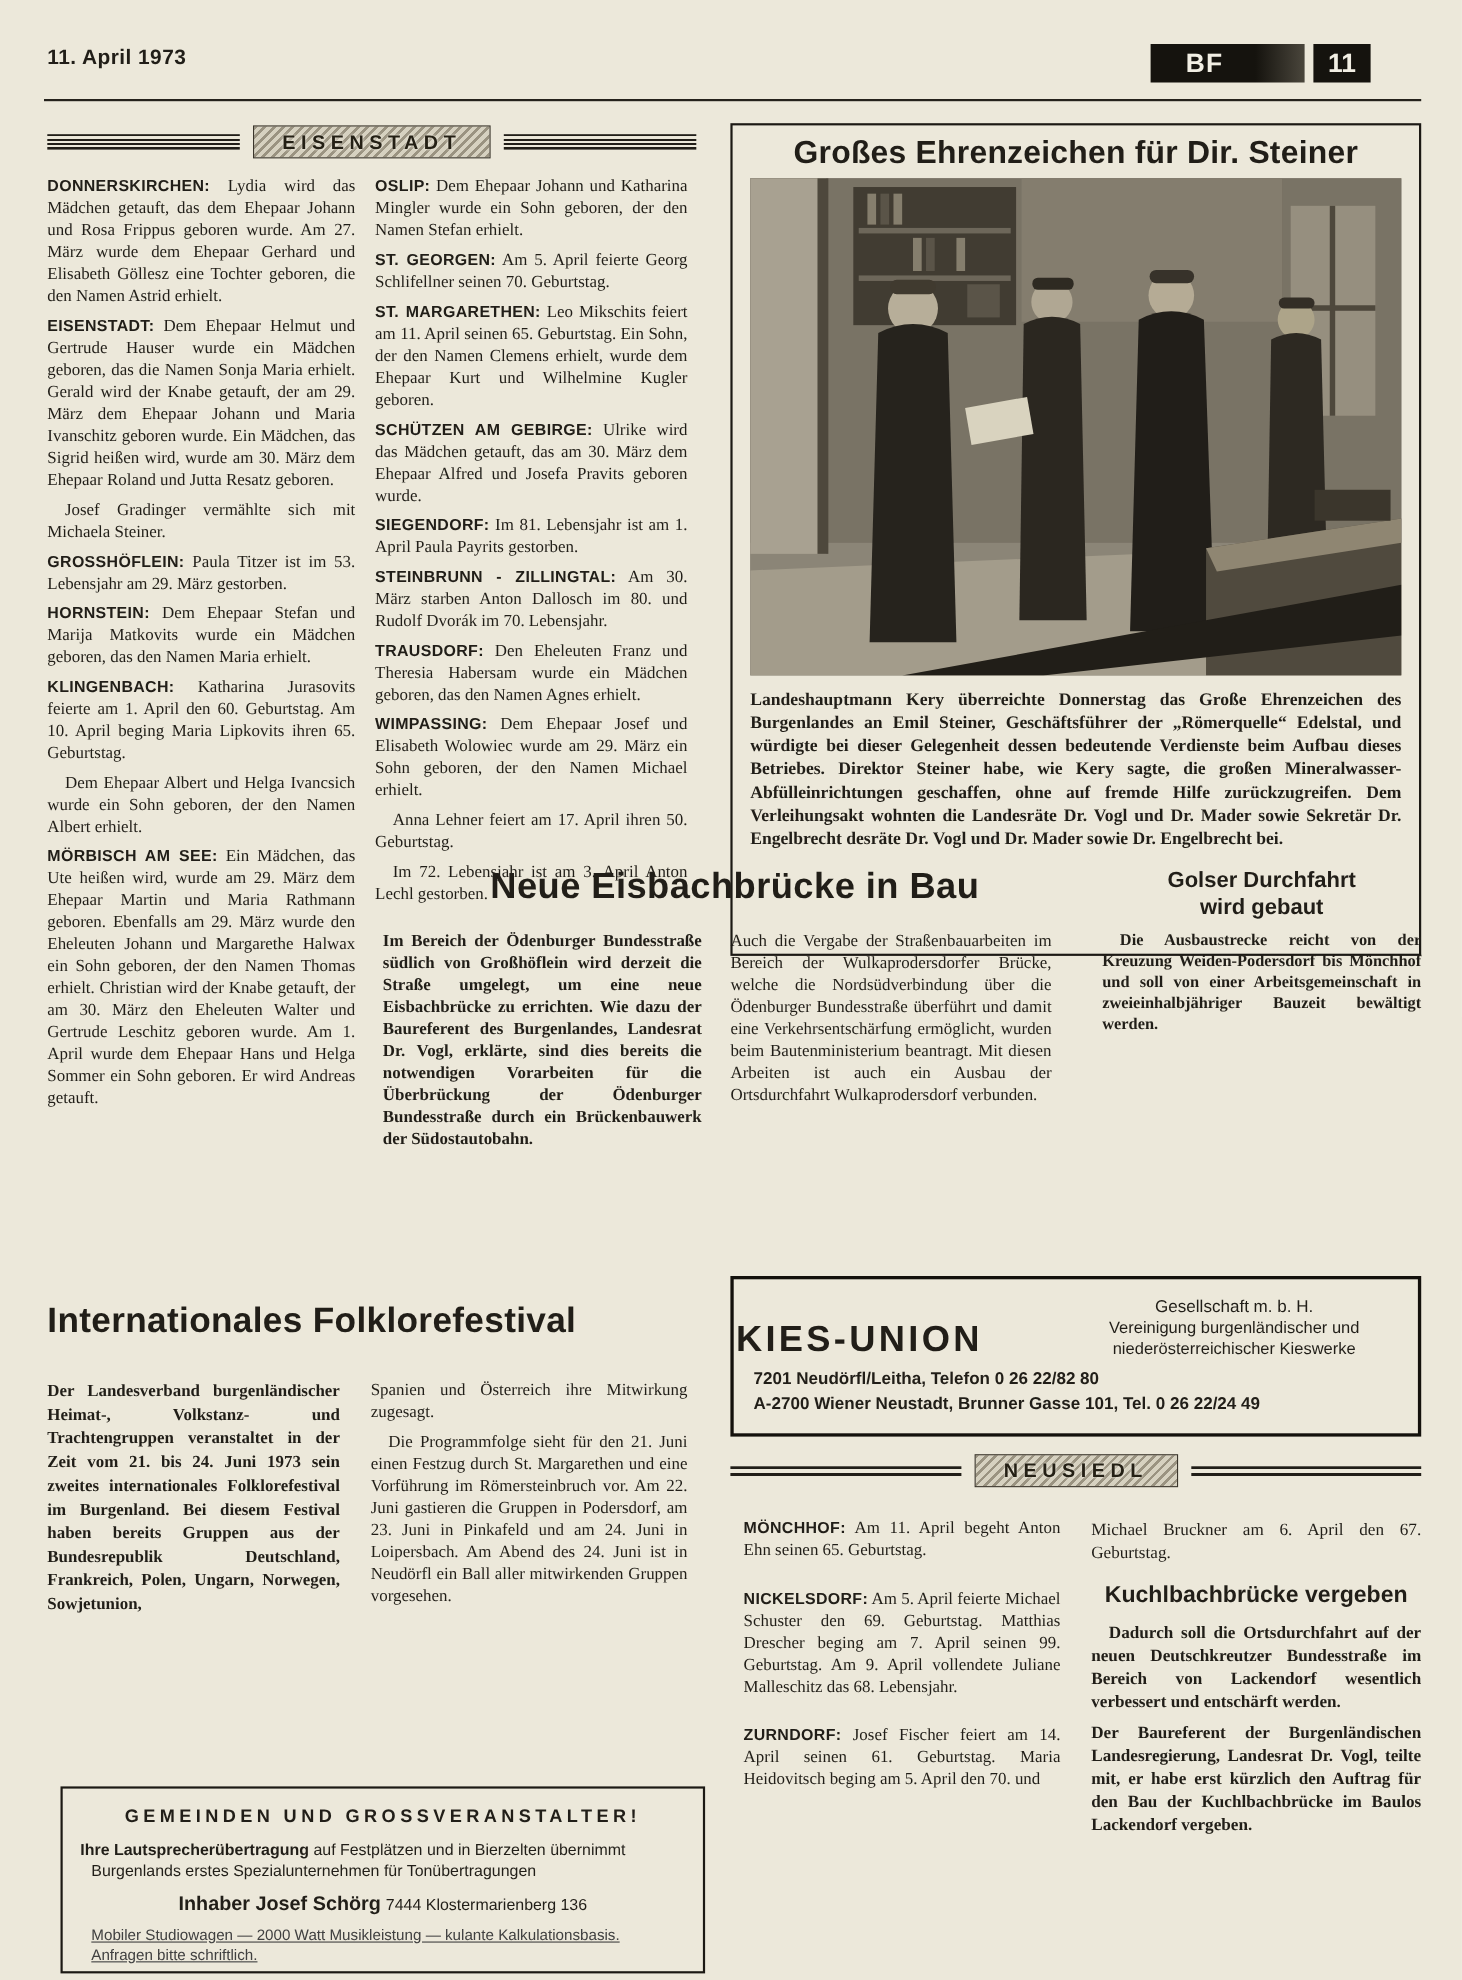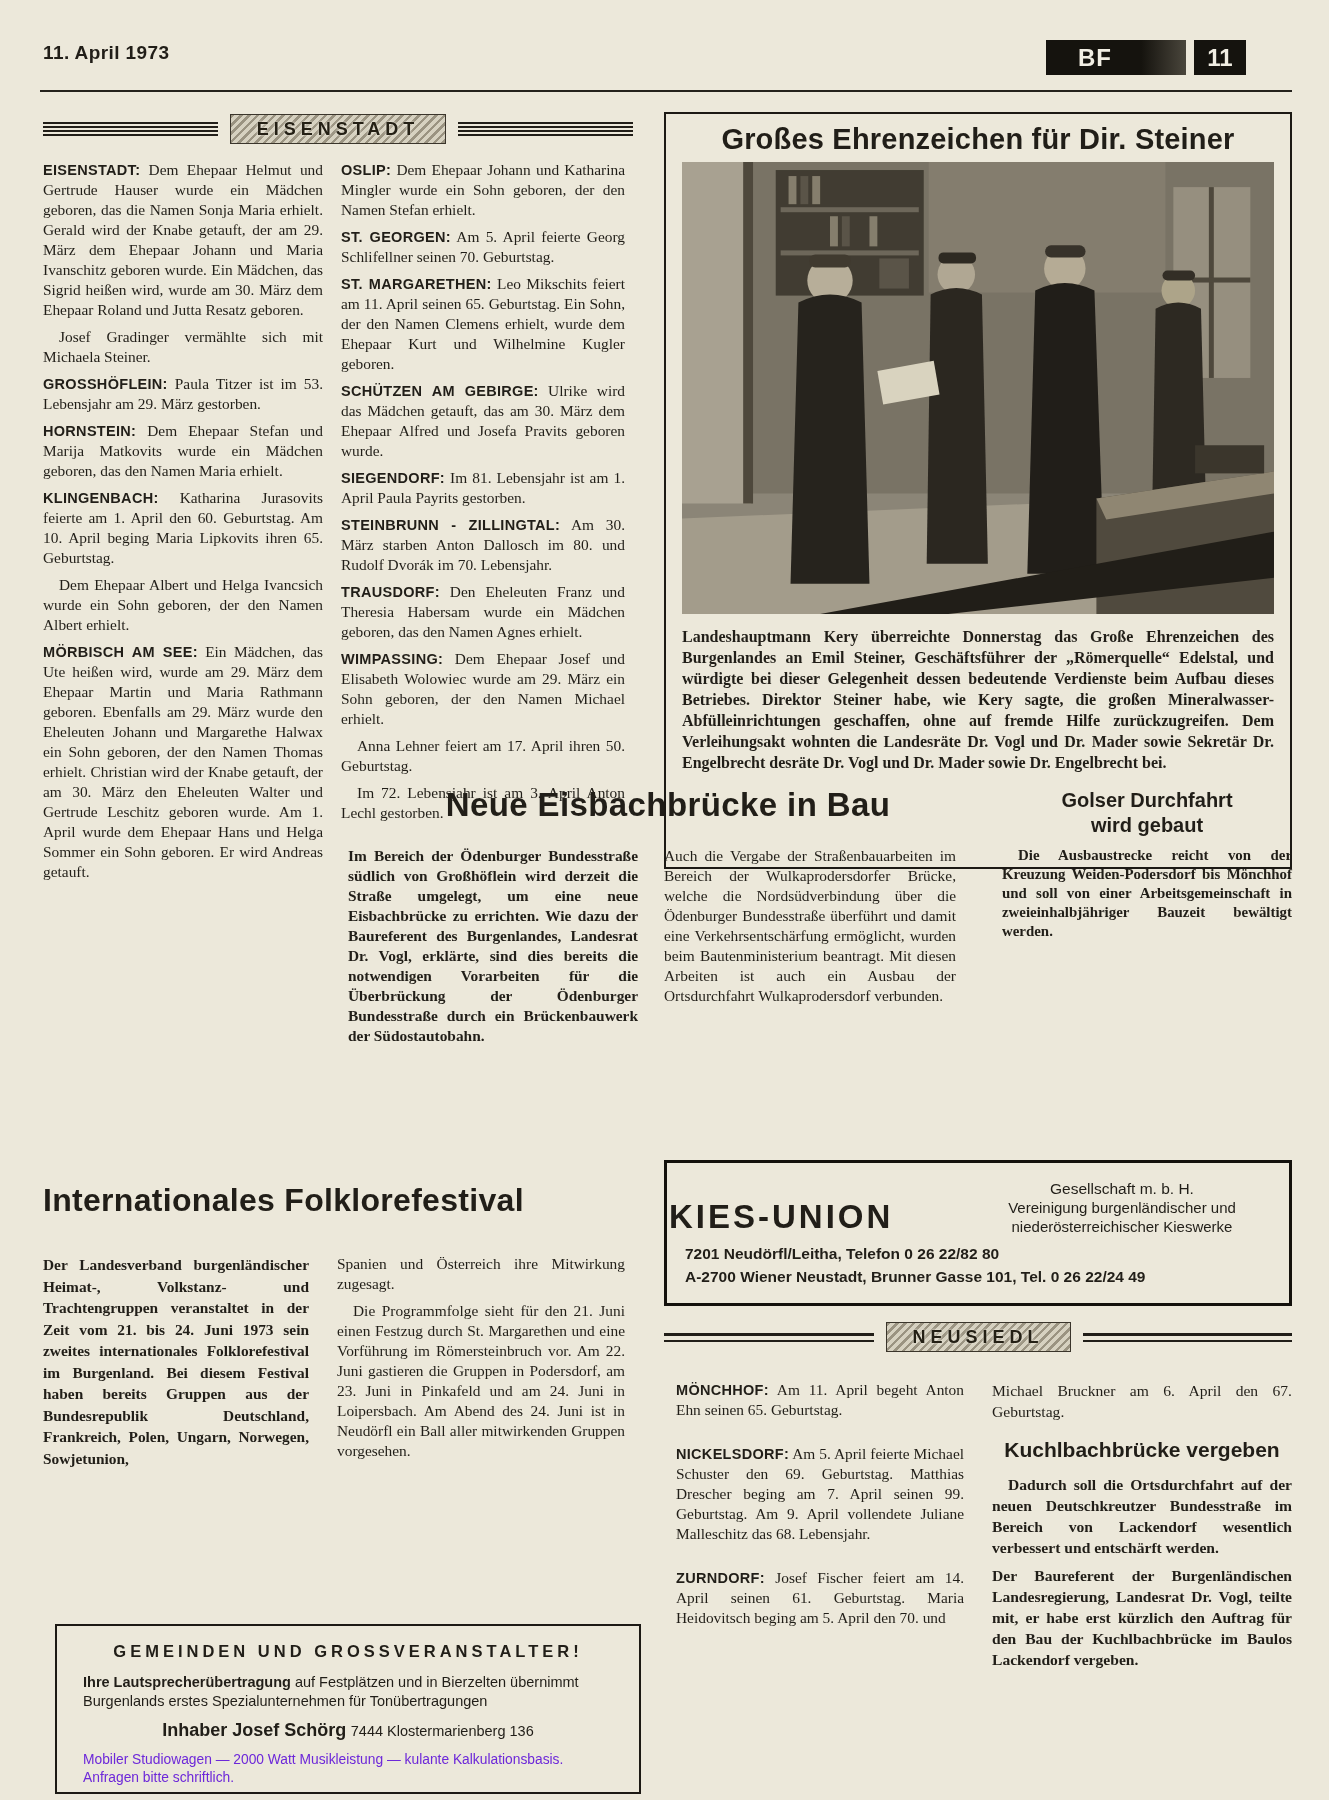--- a/index.html
+++ b/index.html
@@ -77,27 +77,27 @@
   
   #neu-col1{left:676px;top:1380px;width:288px;}
   #neu-col1 .entry{margin-bottom:24px;}
   #neu-col2{left:992px;top:1380px;width:300px;}
   #kuchl-title{text-align:center;font-family:"Liberation Sans",sans-serif;font-weight:700;font-size:21px;margin:16px 0 12px;}
   #neu-col2 .body{font-size:15.6px;line-height:21px;}
 
   
   #ad-box{left:55px;top:1624px;width:586px;height:170px;border:2px solid #1c1914;box-sizing:border-box;font-family:"Liberation Sans",sans-serif;}
   #ad-head{text-align:center;margin-top:16px;font-weight:700;font-size:16.5px;letter-spacing:4px;}
-  #ad-line1{margin:13px 26px 0;font-size:14.5px;}
+  #ad-line1{margin:13px 16px 0;font-size:14.5px;}
   #ad-line1 b{font-weight:700;}
   #ad-line2{margin:3px 26px 0;font-size:14.5px;}
   #ad-owner{text-align:center;margin-top:11px;}
   #ad-owner b{font-weight:700;font-size:18px;text-align:center;}
   #ad-owner span{font-size:14.5px;}
-  #ad-footer{margin:10px 26px 0;font-size:13.8px;line-height:18px;color:#6d28d9;}
+  #ad-footer{margin:10px 26px 0;font-size:13.8px;line-height:18px;color:#404040;text-decoration:underline;}
 </style>
 </head>
 <body>
 
 <div id="page">
 
   <div class="abs" id="date">11. April 1973</div>
   <div class="abs" id="bf-box">
     <span>BF</span>
   </div>
@@ -109,20 +109,21 @@
   <div class="abs sec-header" id="eis-header">
     <div class="rule4"></div>
     <div class="hatch">
       <span>EISENSTADT</span>
     </div>
     <div class="rule4"></div>
   </div>
 
   <div class="abs" id="col1">
 
+      <p class="entry"><b class="place">DONNERSKIRCHEN:</b> <span>Lydia wird das Mädchen getauft, das dem Ehepaar Johann und Rosa Frippus geboren wurde. Am 27. März wurde dem Ehepaar Gerhard und Elisabeth Göllesz eine Tochter geboren, die den Namen Astrid erhielt.</span></p>
 
       <p class="entry"><b class="place">EISENSTADT:</b> <span>Dem Ehepaar Helmut und Gertrude Hauser wurde ein Mädchen geboren, das die Namen Sonja Maria erhielt. Gerald wird der Knabe getauft, der am 29. März dem Ehepaar Johann und Maria Ivanschitz geboren wurde. Ein Mädchen, das Sigrid heißen wird, wurde am 30. März dem Ehepaar Roland und Jutta Resatz geboren.</span></p>
 
       <p class="entry cont"> <span>Josef Gradinger vermählte sich mit Michaela Steiner.</span></p>
 
       <p class="entry"><b class="place">GROSSHÖFLEIN:</b> <span>Paula Titzer ist im 53. Lebensjahr am 29. März gestorben.</span></p>
 
       <p class="entry"><b class="place">HORNSTEIN:</b> <span>Dem Ehepaar Stefan und Marija Matkovits wurde ein Mädchen geboren, das den Namen Maria erhielt.</span></p>
 
       <p class="entry"><b class="place">KLINGENBACH:</b> <span>Katharina Jurasovits feierte am 1. April den 60. Geburtstag. Am 10. April beging Maria Lipkovits ihren 65. Geburtstag.</span></p>

